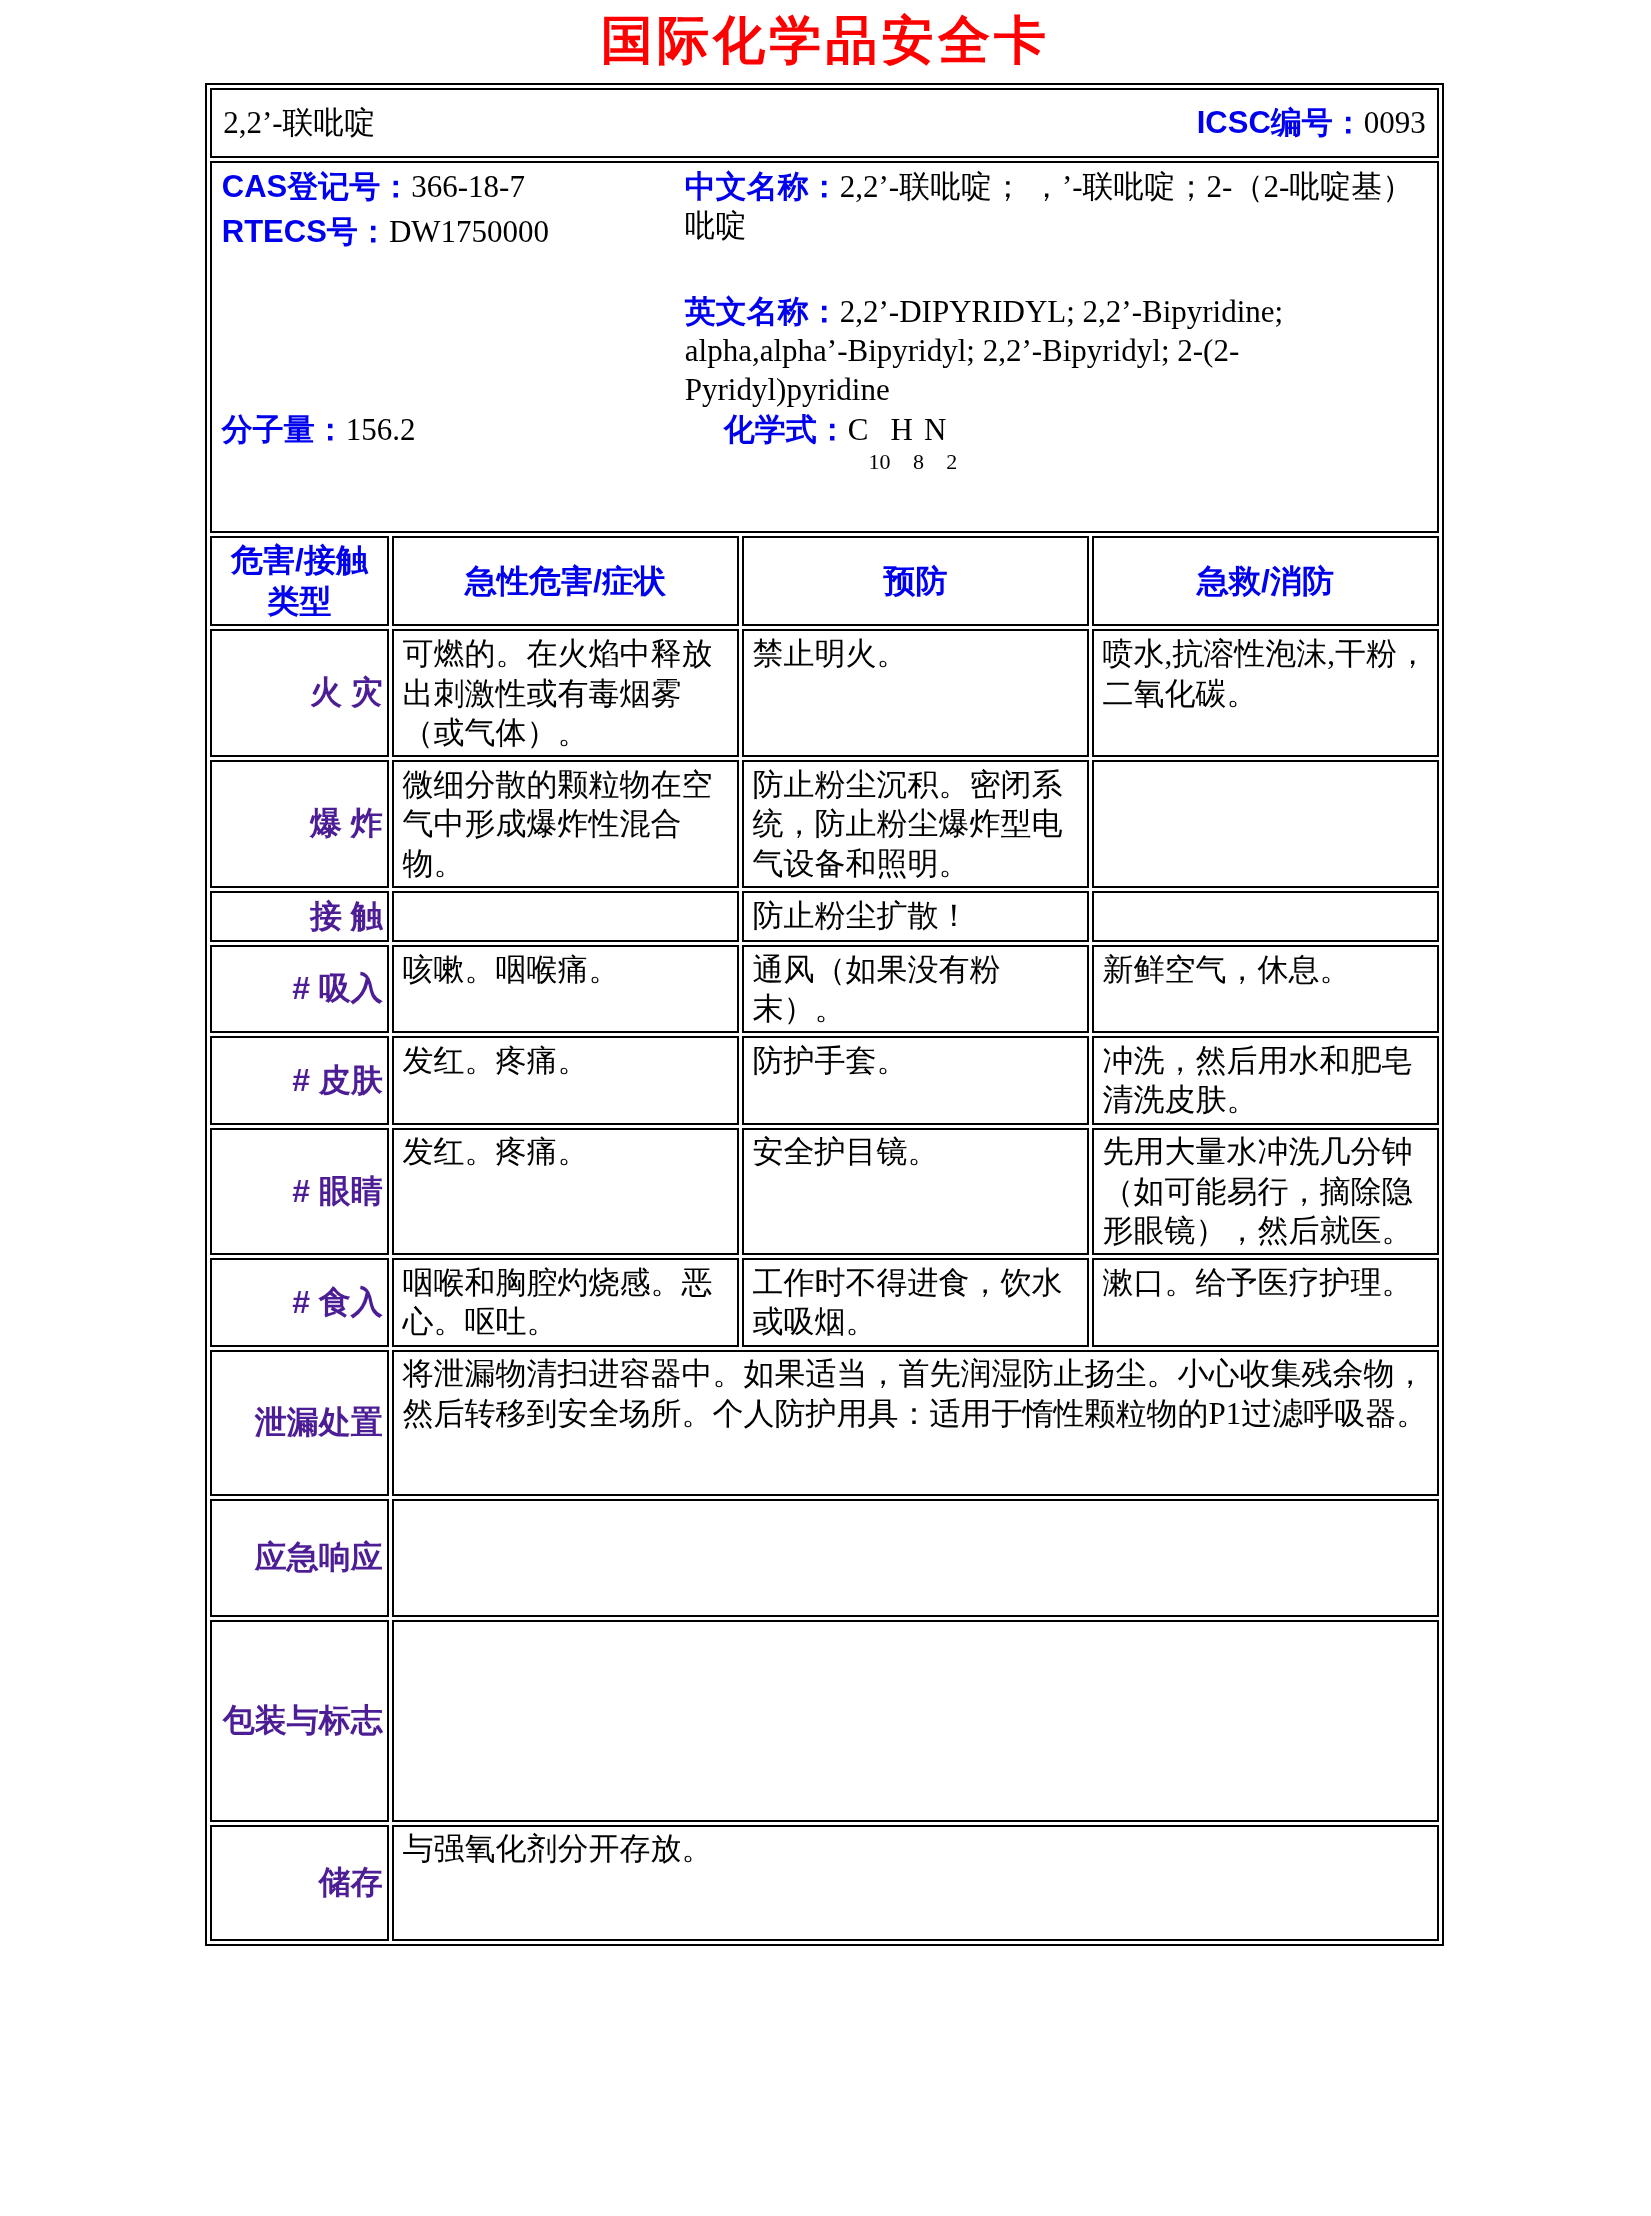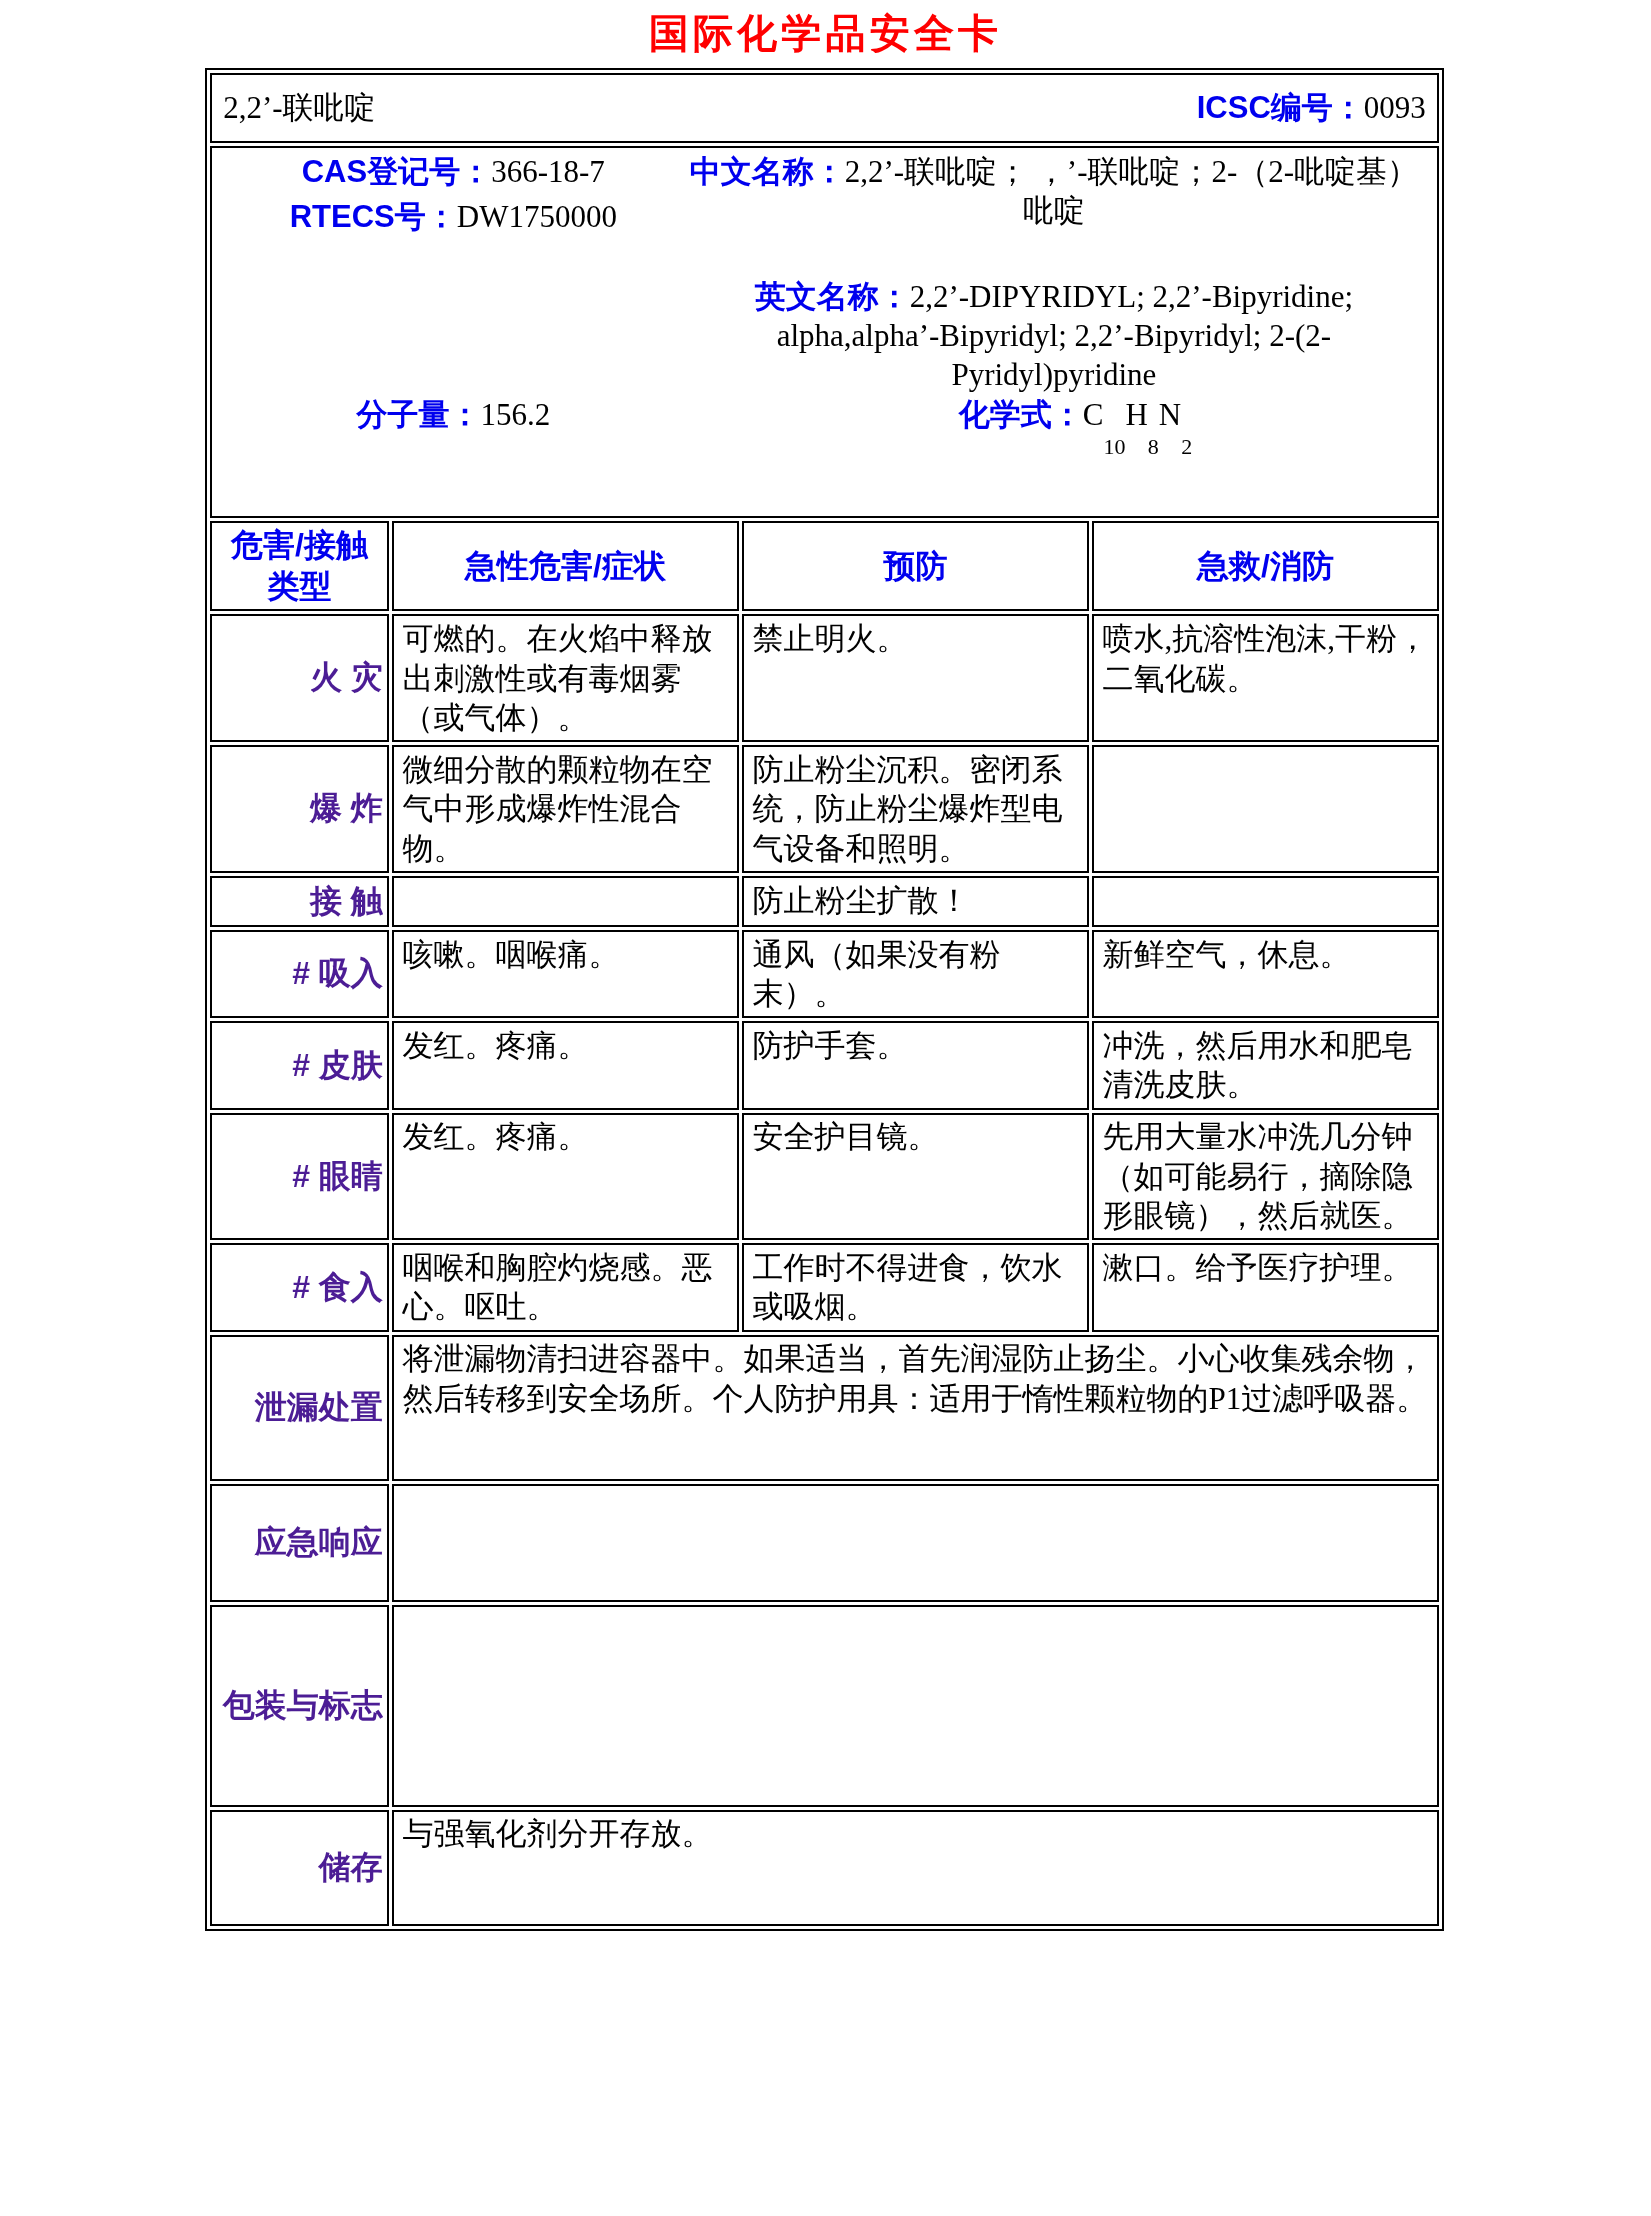--- a/index.html
+++ b/index.html
@@ -5,21 +5,21 @@
   html,body{margin:0;padding:0;background:#fff;}
   body{
     width:1651px;height:2216px;position:relative;
     font-family:"Liberation Serif","DejaVu Serif",serif;
     color:#000;
   }
   .page-title{
     text-align:center;
     color:#FF0000;
     font-weight:bold;
-    font-size:40px;
+    font-size:52px;
     letter-spacing:4.2px;
     padding-top:5.6px;
     font-family:"DejaVu Serif","Liberation Serif",serif;
   }
   table.card{
     margin-left:205px;
     margin-top:7px;
     border-collapse:separate;
     border-spacing:3.5px;
     border:2.8px solid #000;
@@ -56,21 +56,21 @@
   .blue-label{
     color:#0000EE;
     font-weight:bold;
     font-family:"Liberation Sans","DejaVu Sans",sans-serif;
   }
   .name-row-cell{
     vertical-align:middle;
     padding:4.2px 11.2px;
   }
   .name-row-inner{display:flex;justify-content:space-between;align-items:flex-end;}
-  .info-cell{padding:4.2px 9.8px;text-align:center;}
+  .info-cell{padding:4.2px 9.8px;}
   .info-inner{display:flex;flex-direction:column;height:100%;}
   .info-top{display:flex;flex-direction:row;}
   .info-left{width:463px;flex:0 0 auto;}
   .info-right{flex:1 1 auto;padding-right:4.2px;}
   .info-line{margin:0 0 5.6px 0;}
   .cn-name-block{margin:0 0 46px 0;}
   .en-name-block{margin:0;}
   .info-bottom{display:flex;flex-direction:row;margin-top:auto;padding-bottom:7px;gap:39px;}
   .mw-block{width:463px;flex:0 0 auto;}
   .formula-block{flex:1 1 auto;}

